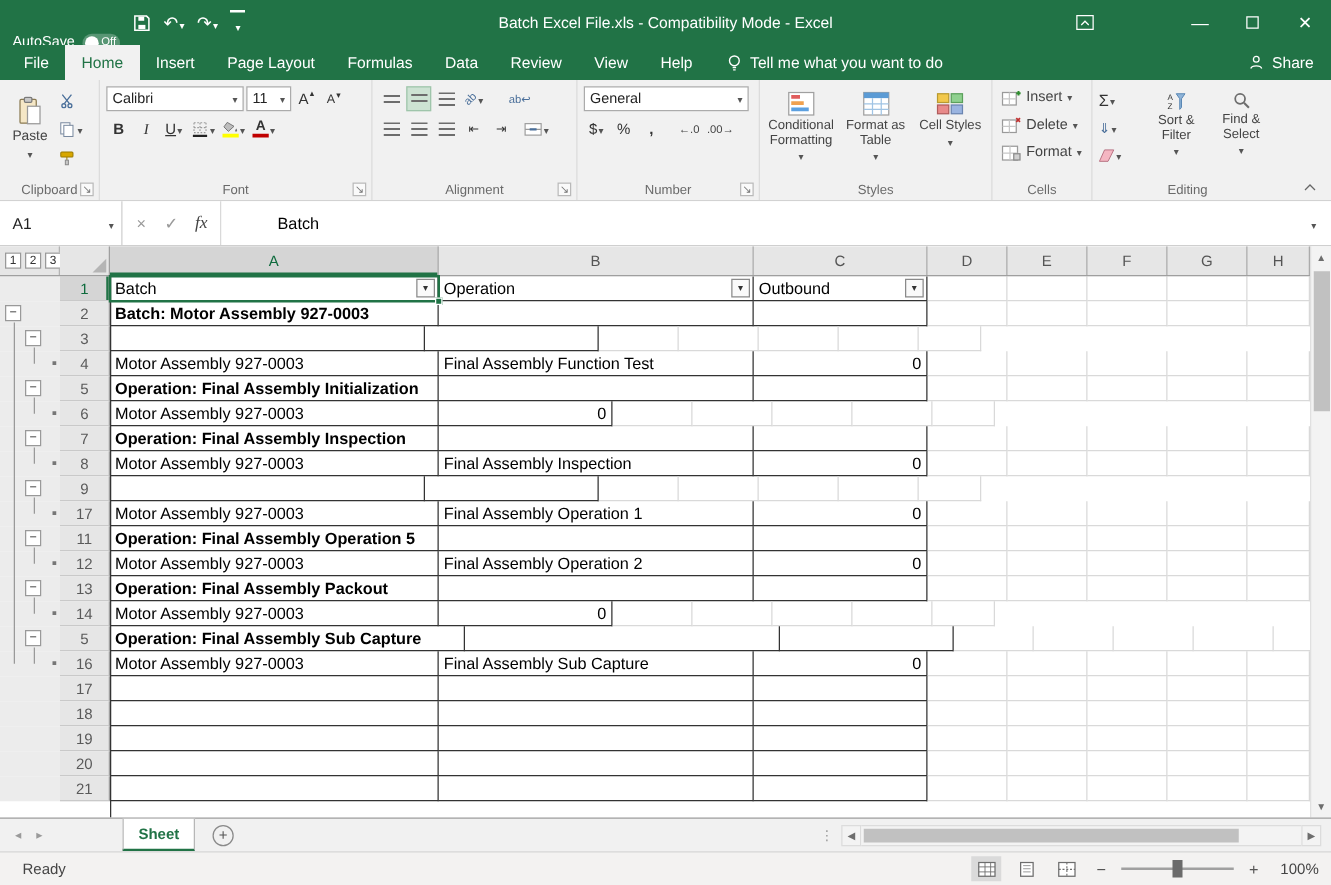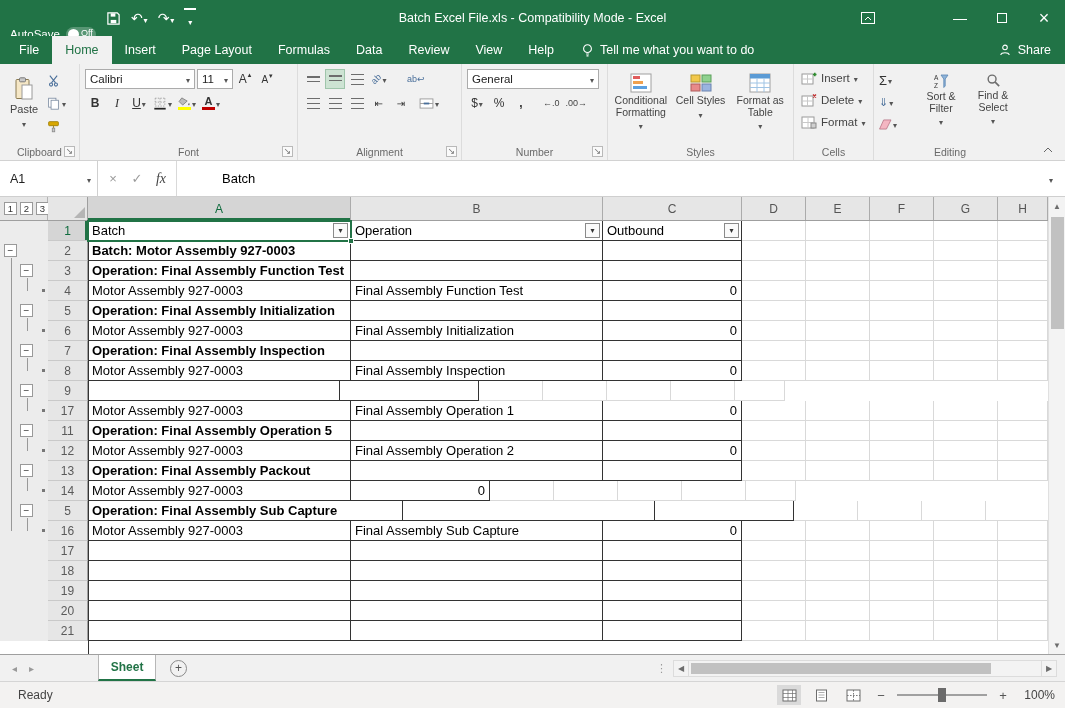--- a/index.html
+++ b/index.html
@@ -377,35 +377,35 @@
               <rect x="1" y="1" width="20" height="18" fill="#fff" stroke="#a0a0a0"></rect>
               <rect x="3" y="3" width="7" height="3" fill="#e05c5c"></rect>
               <rect x="3" y="8" width="10" height="3" fill="#f0a14f"></rect>
               <rect x="3" y="13" width="14" height="3" fill="#5ca0e0"></rect>
             </svg>
           <span>Conditional Formatting</span>
           <i class="dd"></i>
         </div>
         <div class="stybtn">
           <svg width="22" height="20" viewBox="0 0 22 20">
+              <rect x="1" y="1" width="20" height="18" fill="#fff" stroke="#a0a0a0"></rect>
+              <rect x="1" y="1" width="20" height="4.5" fill="#5b9bd5"></rect>
+              <path d="M1 10h20M1 14.5h20M8 5.5v13.5M15 5.5v13.5" stroke="#a0c4e4" fill="none"></path>
+            </svg>
+          <span>Format as Table</span>
+          <i class="dd"></i>
+        </div>
+        <div class="stybtn">
+          <svg width="22" height="20" viewBox="0 0 22 20">
               <rect x="1" y="2" width="9" height="7" fill="#f2c84b" stroke="#b89a30"></rect>
               <rect x="12" y="2" width="9" height="7" fill="#8fd18f" stroke="#5ba05b"></rect>
               <rect x="1" y="11" width="9" height="7" fill="#e88a8a" stroke="#b05c5c"></rect>
               <rect x="12" y="11" width="9" height="7" fill="#9ab4e0" stroke="#6a84b0"></rect>
             </svg>
           <span>Cell Styles</span>
-          <i class="dd"></i>
-        </div>
-        <div class="stybtn">
-          <svg width="22" height="20" viewBox="0 0 22 20">
-              <rect x="1" y="1" width="20" height="18" fill="#fff" stroke="#a0a0a0"></rect>
-              <rect x="1" y="1" width="20" height="4.5" fill="#5b9bd5"></rect>
-              <path d="M1 10h20M1 14.5h20M8 5.5v13.5M15 5.5v13.5" stroke="#a0c4e4" fill="none"></path>
-            </svg>
-          <span>Format as Table</span>
           <i class="dd"></i>
         </div>
       </div>
       <span class="glabel">Styles</span>
     </div>
 
     <div class="rgroup" style="width:80px">
       <div class="cellrow">
         <svg width="16" height="14" viewBox="0 0 16 14">
             <rect x="1" y="3" width="11" height="10" fill="#fff" stroke="#9a9a9a"></rect>
@@ -549,23 +549,20 @@
           <div class="cell dark b" style="width: 139px;"></div>
           <div class="cell b" style="width: 64px;"></div>
           <div class="cell b" style="width: 64px;"></div>
           <div class="cell b" style="width: 64px;"></div>
           <div class="cell b" style="width: 64px;"></div>
           <div class="cell b" style="width: 50px;"></div>
         </div>
         <div class="grow">
           <div class="gut"></div>
           <div class="rnum">3</div>
-          <div class="cell dark b" style="width: 263px;">
-            <span>Operation: Final Assembly Function Test</span>
-          </div>
           <div class="cell dark b" style="width: 252px;"></div>
           <div class="cell dark b" style="width: 139px;"></div>
           <div class="cell b" style="width: 64px;"></div>
           <div class="cell b" style="width: 64px;"></div>
           <div class="cell b" style="width: 64px;"></div>
           <div class="cell b" style="width: 64px;"></div>
           <div class="cell b" style="width: 50px;"></div>
         </div>
         <div class="grow">
           <div class="gut"></div>
@@ -598,23 +595,20 @@
           <div class="cell b" style="width: 64px;"></div>
           <div class="cell b" style="width: 64px;"></div>
           <div class="cell b" style="width: 50px;"></div>
         </div>
         <div class="grow">
           <div class="gut"></div>
           <div class="rnum">6</div>
           <div class="cell dark" style="width: 263px;">
             <span>Motor Assembly 927-0003</span>
           </div>
-          <div class="cell dark" style="width: 252px;">
-            <span>Final Assembly Initialization</span>
-          </div>
           <div class="cell dark num" style="width: 139px;">
             <span>0</span>
           </div>
           <div class="cell" style="width: 64px;"></div>
           <div class="cell" style="width: 64px;"></div>
           <div class="cell" style="width: 64px;"></div>
           <div class="cell" style="width: 64px;"></div>
           <div class="cell" style="width: 50px;"></div>
         </div>
         <div class="grow">
@@ -735,21 +729,21 @@
           </div>
           <div class="cell" style="width: 64px;"></div>
           <div class="cell" style="width: 64px;"></div>
           <div class="cell" style="width: 64px;"></div>
           <div class="cell" style="width: 64px;"></div>
           <div class="cell" style="width: 50px;"></div>
         </div>
         <div class="grow">
           <div class="gut"></div>
           <div class="rnum">5</div>
-          <div class="cell dark b" style="width: 315px;">
+          <div class="cell dark b" style="width: 284px;">
             <span>Operation: Final Assembly Sub Capture</span>
           </div>
           <div class="cell dark b" style="width: 252px;"></div>
           <div class="cell dark b" style="width: 139px;"></div>
           <div class="cell b" style="width: 64px;"></div>
           <div class="cell b" style="width: 64px;"></div>
           <div class="cell b" style="width: 64px;"></div>
           <div class="cell b" style="width: 64px;"></div>
           <div class="cell b" style="width: 50px;"></div>
         </div>

